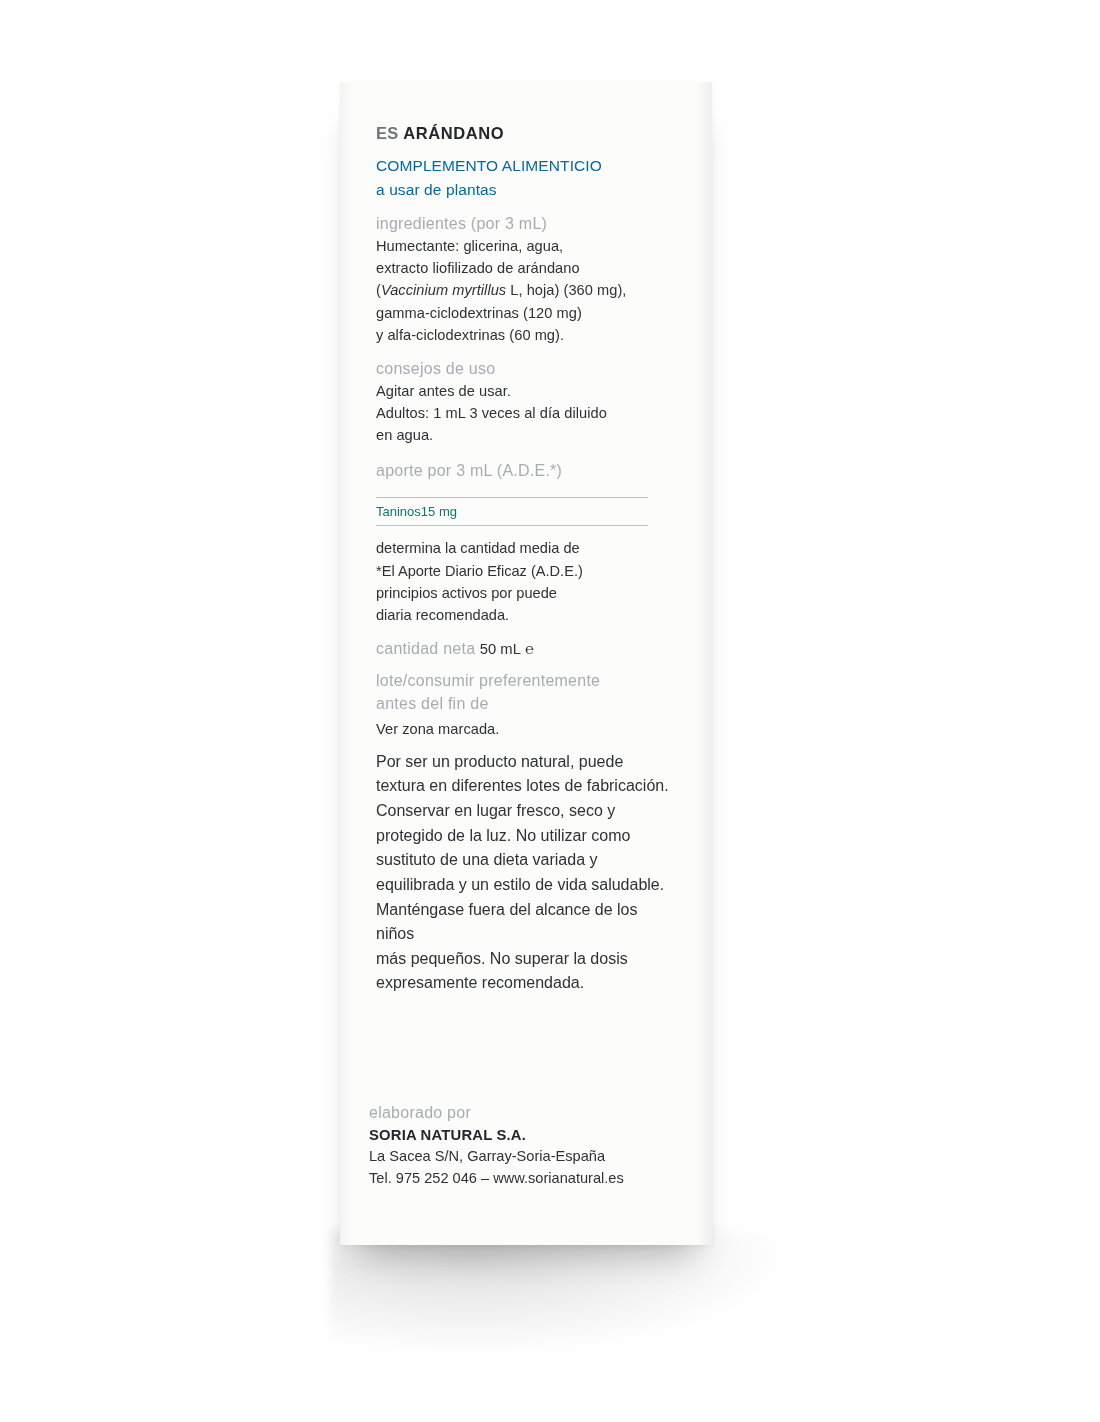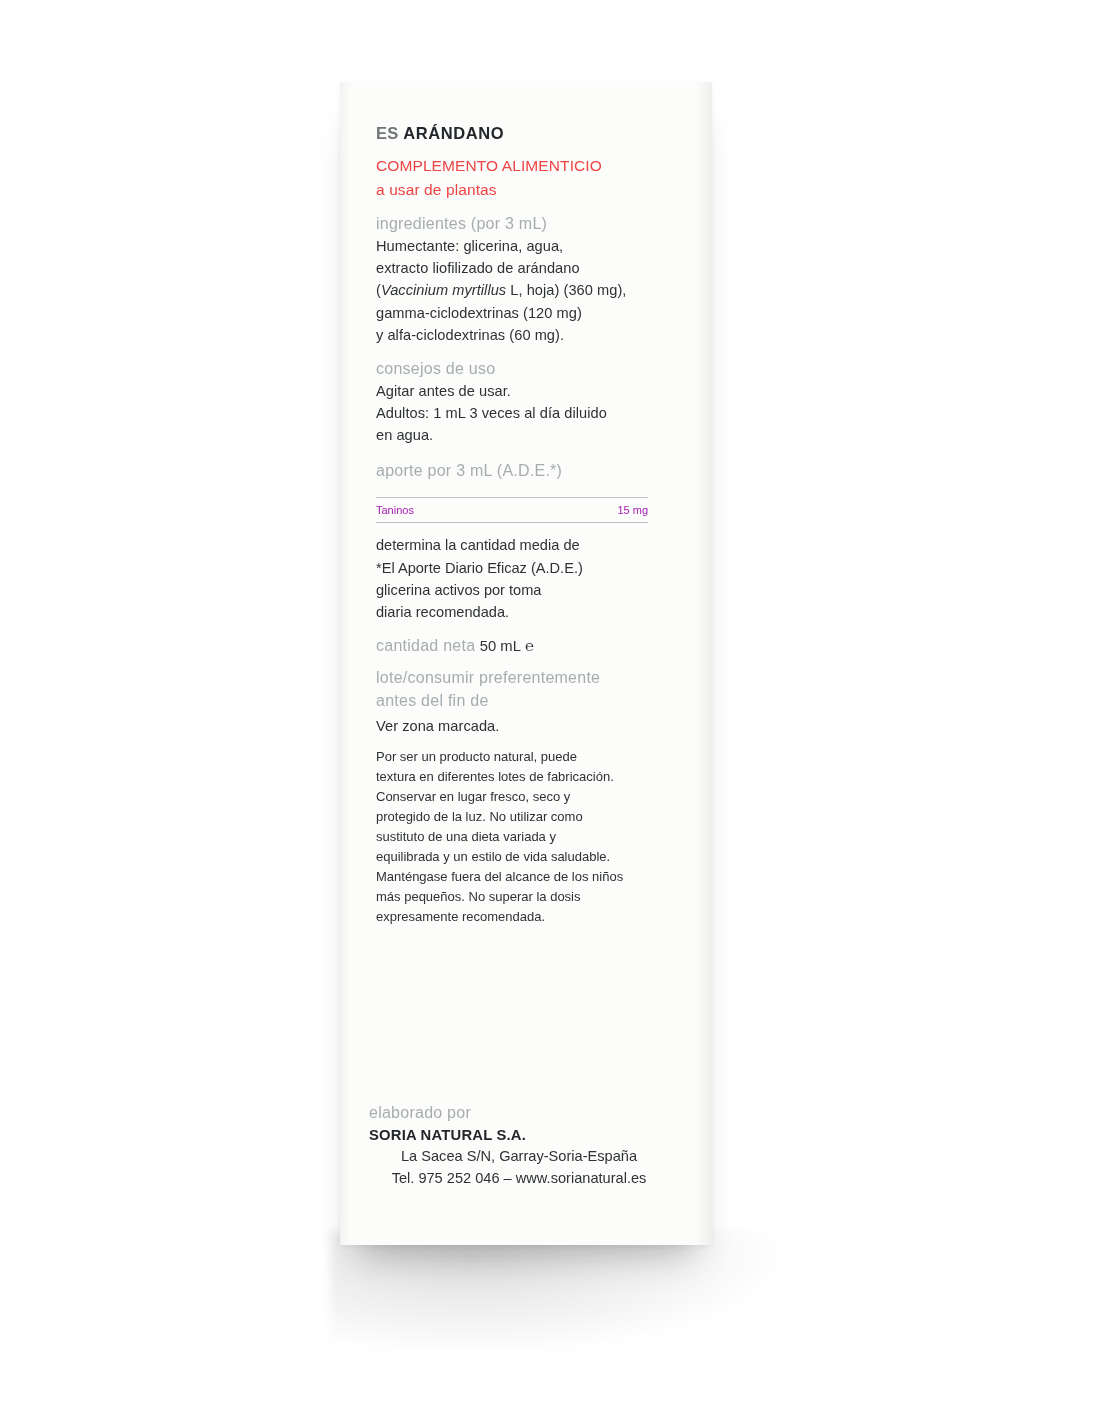--- a/index.html
+++ b/index.html
@@ -72,21 +72,21 @@
     font-size: 16.5px;
     letter-spacing: 0.2px;
     margin-bottom: 11px;
   }
   .hdr .es { font-weight: bold; color: #6f7578; }
   .hdr .name { font-weight: bold; color: #23262a; letter-spacing: 0.6px; }
 
   .sub {
     font-size: 15.5px;
     line-height: 1.52;
-    color: #ef4444;
+    color: #0369a1;
     letter-spacing: 0.1px;
   }
 
   .section-head {
     color: #a6adb1;
     font-size: 16px;
     letter-spacing: 0.25px;
     margin-top: 14px;
     margin-bottom: 2px;
   }
@@ -105,24 +105,24 @@
     color: #a6adb1;
     font-size: 16px;
     letter-spacing: 0.25px;
     padding-bottom: 17px;
     border-bottom: 1px solid #b9bfc2;
     width: 272px;
     margin-top: 16px;
   }
   .aporte-row {
     display: flex;
-    justify-content: space-between;
+    justify-content: flex-start;
     width: 272px;
-    font-size: 11px;
-    color: #a21caf;
+    font-size: 13px;
+    color: #0f766e;
     padding-top: 6px;
     padding-bottom: 6px;
     border-bottom: 1px solid #b9bfc2;
   }
 
   .note {
     margin-top: 11px;
     font-size: 14.6px;
     line-height: 1.52;
     color: #2e3234;
@@ -135,21 +135,21 @@
   }
   .inline-val {
     color: #2e3234;
     font-size: 14.8px;
   }
   .net-line { margin-top: 14px; }
   .lote-line { margin-top: 12px; line-height: 1.42; }
 
   .paragraph {
     margin-top: 10px;
-    font-size: 13px;
+    font-size: 16px;
     line-height: 1.54;
     color: #2e3234;
   }
 
   
   #maker {
     position: absolute;
     left: 29px;
     top: 1022px;
     width: 300px;
@@ -164,21 +164,20 @@
     font-size: 14.8px;
     font-weight: bold;
     color: #23262a;
     letter-spacing: 0.2px;
     line-height: 1.5;
   }
   #maker .mk-line {
     font-size: 14.6px;
     color: #2e3234;
     line-height: 1.5;
-    text-align: center;
   }
 </style>
 </head>
 <body>
 
 <div id="ground-shadow"></div>
 
 <div id="carton">
 
   <div id="label">
@@ -209,21 +208,21 @@
 
     <div class="aporte-head">aporte por 3 mL (A.D.E.*)</div>
     <div class="aporte-row">
       <span>Taninos</span>
       <span>15 mg</span>
     </div>
 
     <div class="note">
       <div>determina la cantidad media de</div>
       <div>*El Aporte Diario Eficaz (A.D.E.)</div>
-      <div>glicerina activos por toma</div>
+      <div>principios activos por puede</div>
       <div>diaria recomendada.</div>
     </div>
 
     <div class="net-line">
       <span class="inline-head">cantidad neta</span>
       <span class="inline-val">50 mL</span>
       <span class="inline-val">℮</span>
     </div>
 
     <div class="lote-line">

